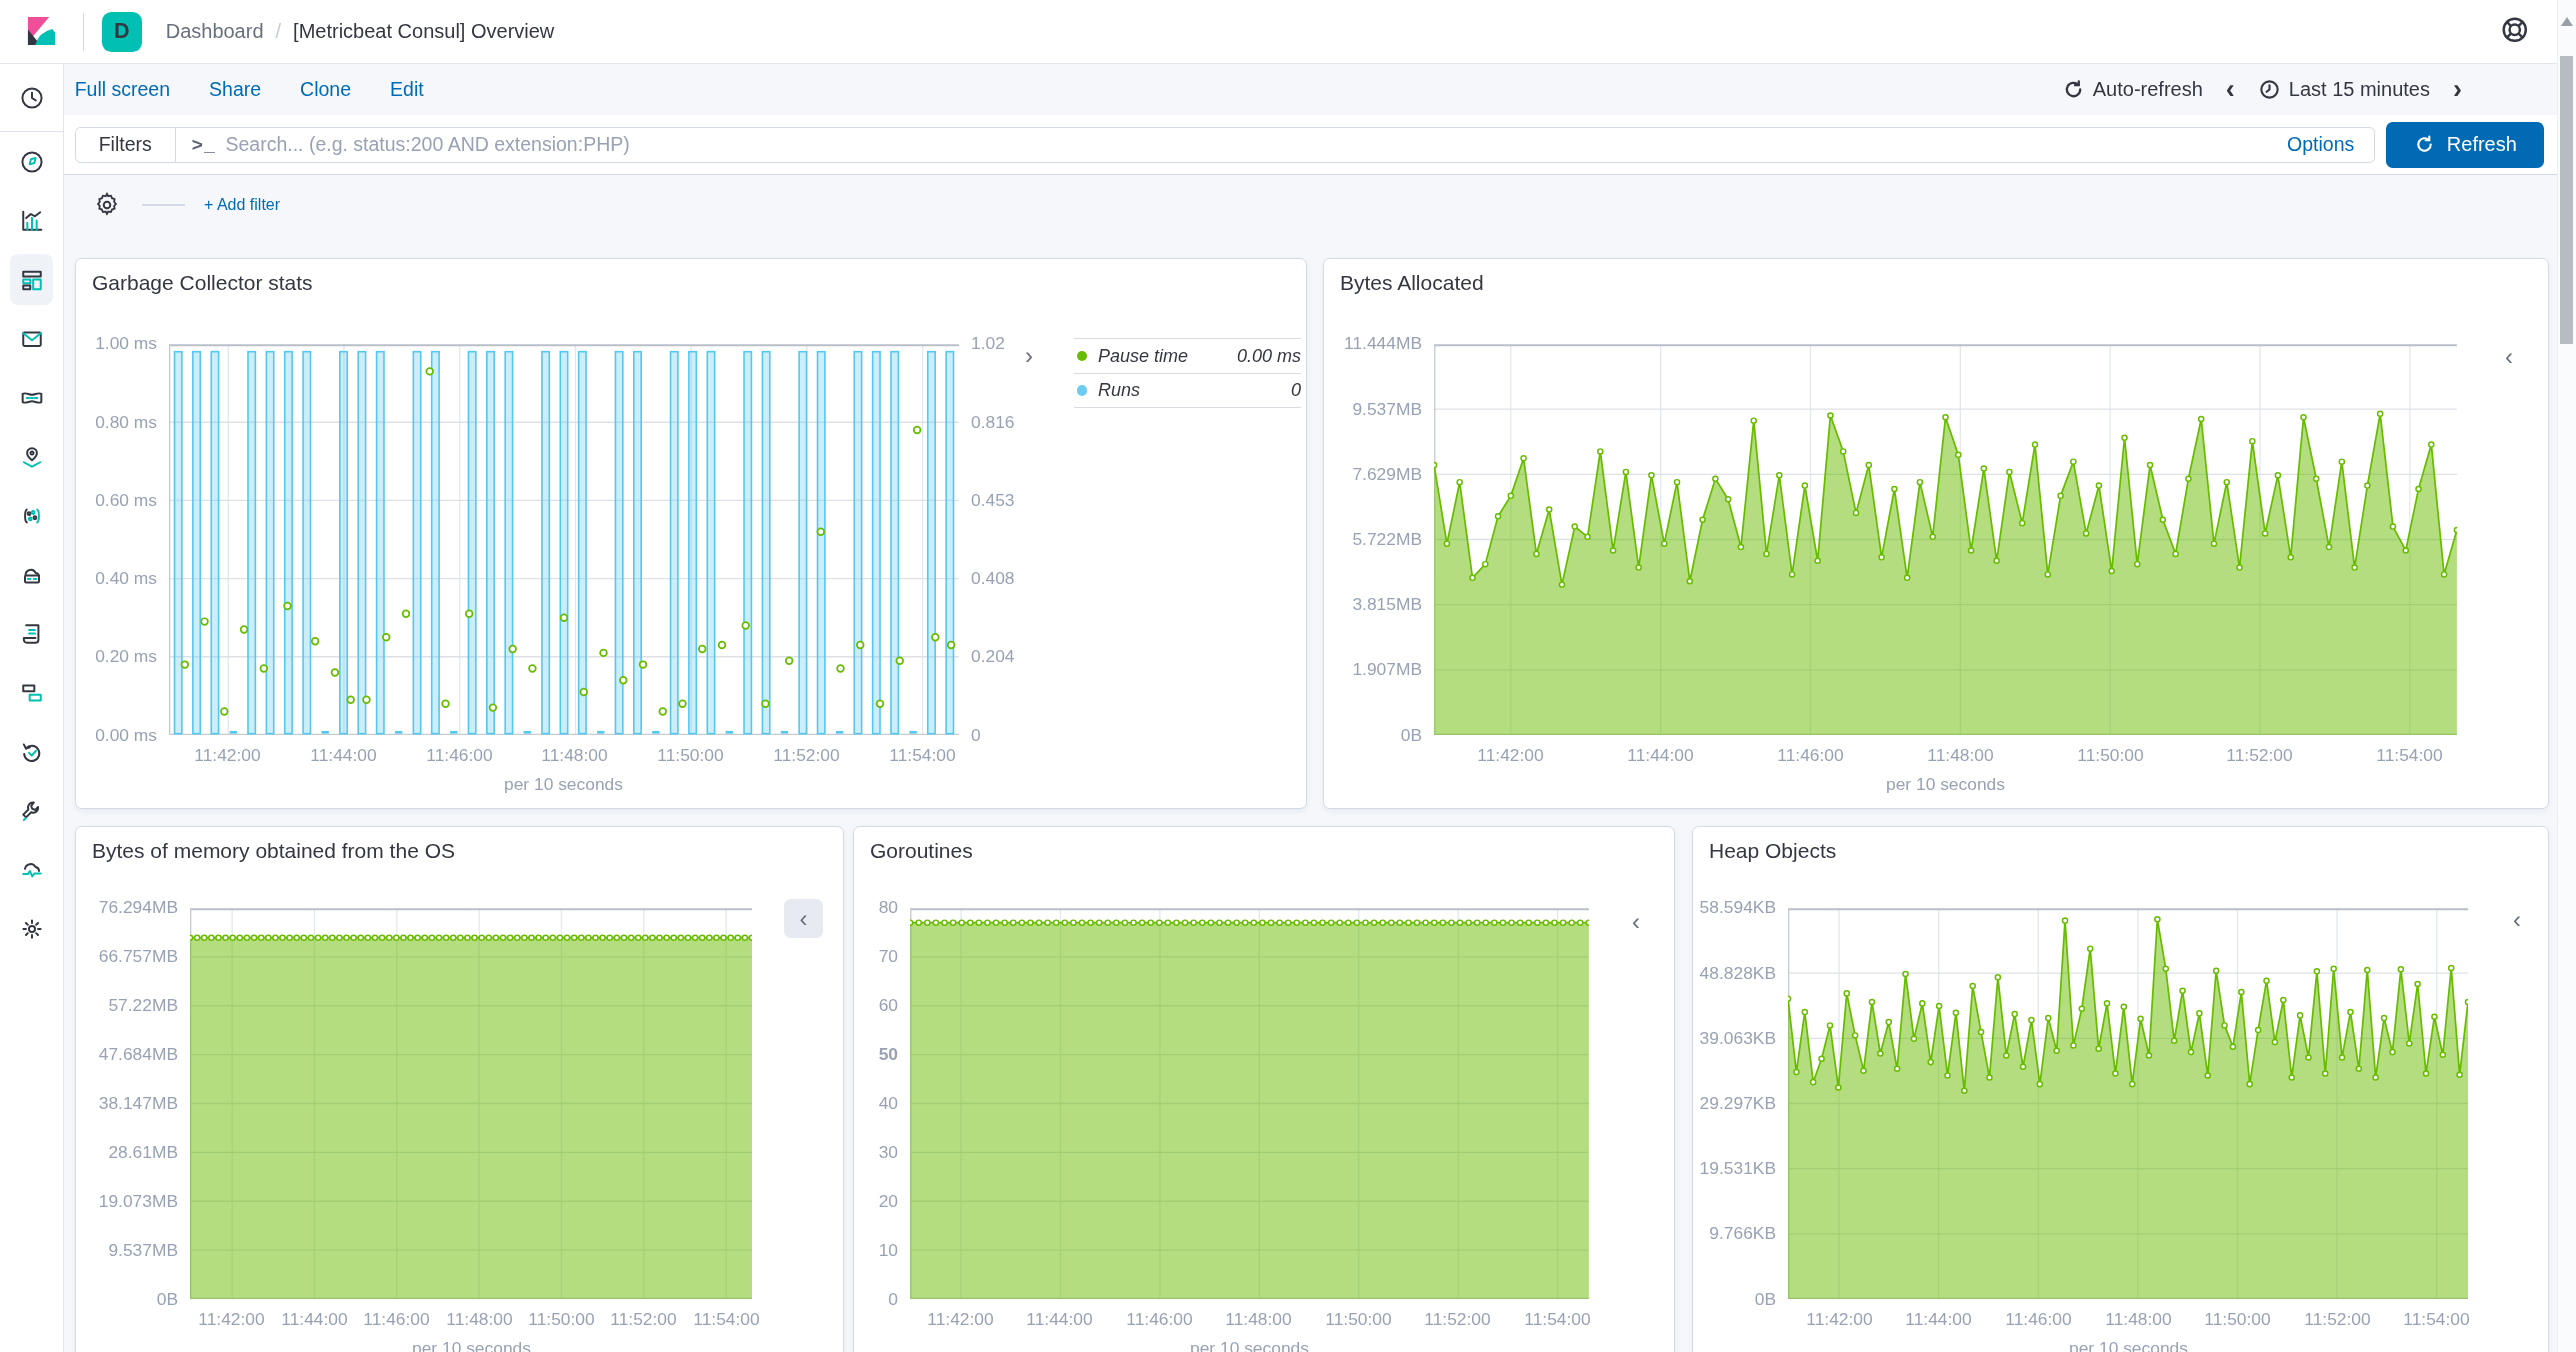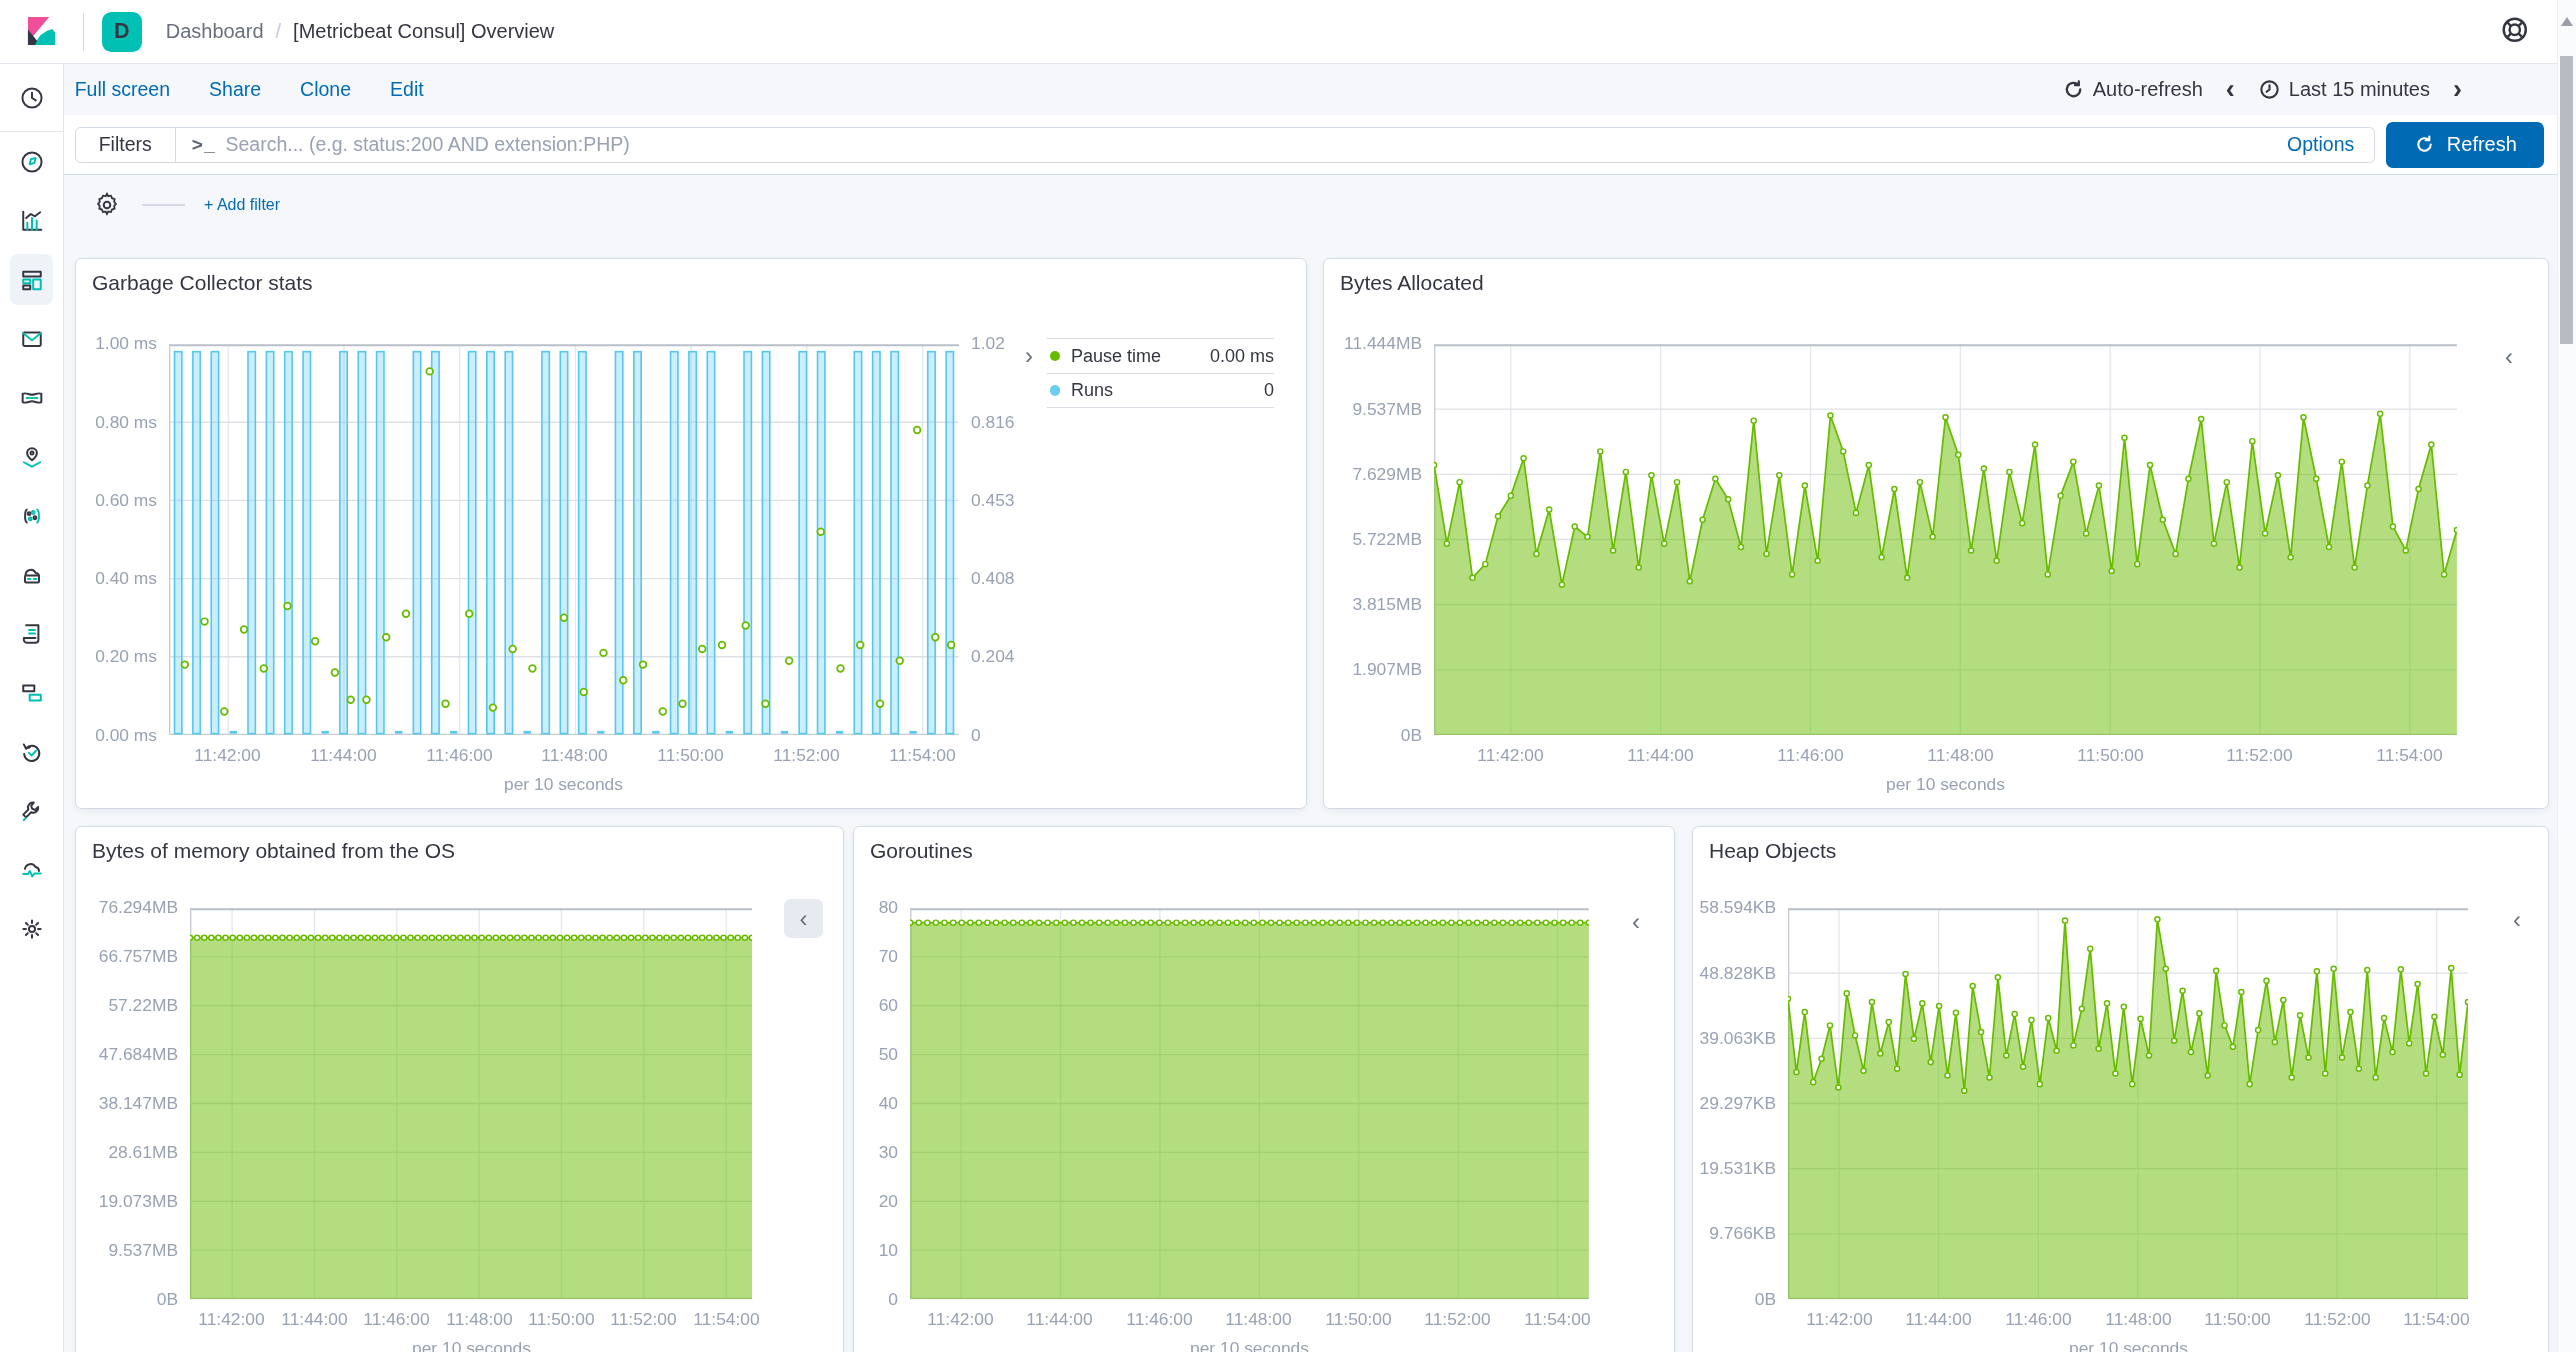--- a/index.html
+++ b/index.html
@@ -407,21 +407,21 @@
         <circle cx="924.73" cy="472.23" r="5" fill="#fff" stroke="#68BC00" stroke-width="2.6"></circle>
         <circle cx="971.8499999999999" cy="279.84" r="5" fill="#fff" stroke="#68BC00" stroke-width="2.6"></circle>
         <circle cx="1001.3" cy="483.89" r="5" fill="#fff" stroke="#68BC00" stroke-width="2.6"></circle>
         <circle cx="1030.75" cy="448.91" r="5" fill="#fff" stroke="#68BC00" stroke-width="2.6"></circle>
         <circle cx="1060.2" cy="536.36" r="5" fill="#fff" stroke="#68BC00" stroke-width="2.6"></circle>
         <circle cx="1089.65" cy="472.23" r="5" fill="#fff" stroke="#68BC00" stroke-width="2.6"></circle>
         <circle cx="1115.566" cy="128.26" r="5" fill="#fff" stroke="#68BC00" stroke-width="2.6"></circle>
         <circle cx="1142.66" cy="437.25" r="5" fill="#fff" stroke="#68BC00" stroke-width="2.6"></circle>
         <circle cx="1166.22" cy="448.91" r="5" fill="#fff" stroke="#68BC00" stroke-width="2.6"></circle>
       </svg>
-      <div class="legend" style="left: 971px; top: 79px; width: 227px;">
+      <div class="legend" style="left: 998px; top: 79px; width: 227px; font-style: italic;">
         <div class="legend-row">
           <span class="legend-dot" style="background:#68BC00"></span>
           <span>Pause time</span>
           <span class="legend-val">0.00 ms</span>
         </div>
         <div class="legend-row">
           <span class="legend-dot" style="background:#6DCCF2"></span>
           <span>Runs</span>
           <span class="legend-val">0</span>
         </div>
@@ -673,21 +673,21 @@
       </svg>
       <div class="collapse-chev boxed" style="left: 708px; top: 72px;">‹</div>
     </div>
 </section>
 <section class="panel" id="p3">
   <div class="panel-title">Goroutines</div>
   <div class="chart-body">
       <div class="ytick" style="left: 0px; width: 44px; top: 70px;">80</div>
       <div class="ytick" style="left: 0px; width: 44px; top: 119px;">70</div>
       <div class="ytick" style="left: 0px; width: 44px; top: 168px;">60</div>
-      <div class="ytick" style="left: 0px; width: 44px; top: 217px;">50</div>
+      <div class="ytick" style="left: 0px; width: 44px; top: 217px; font-weight: bold;">50</div>
       <div class="ytick" style="left: 0px; width: 44px; top: 266px;">40</div>
       <div class="ytick" style="left: 0px; width: 44px; top: 315px;">30</div>
       <div class="ytick" style="left: 0px; width: 44px; top: 364px;">20</div>
       <div class="ytick" style="left: 0px; width: 44px; top: 413px;">10</div>
       <div class="ytick" style="left: 0px; width: 44px; top: 462px;">0</div>
       <div class="xtick" style="left: 43px; top: 482px;">11:42:00</div>
       <div class="xtick" style="left: 142px; top: 482px;">11:44:00</div>
       <div class="xtick" style="left: 242px; top: 482px;">11:46:00</div>
       <div class="xtick" style="left: 341px; top: 482px;">11:48:00</div>
       <div class="xtick" style="left: 441px; top: 482px;">11:50:00</div>

